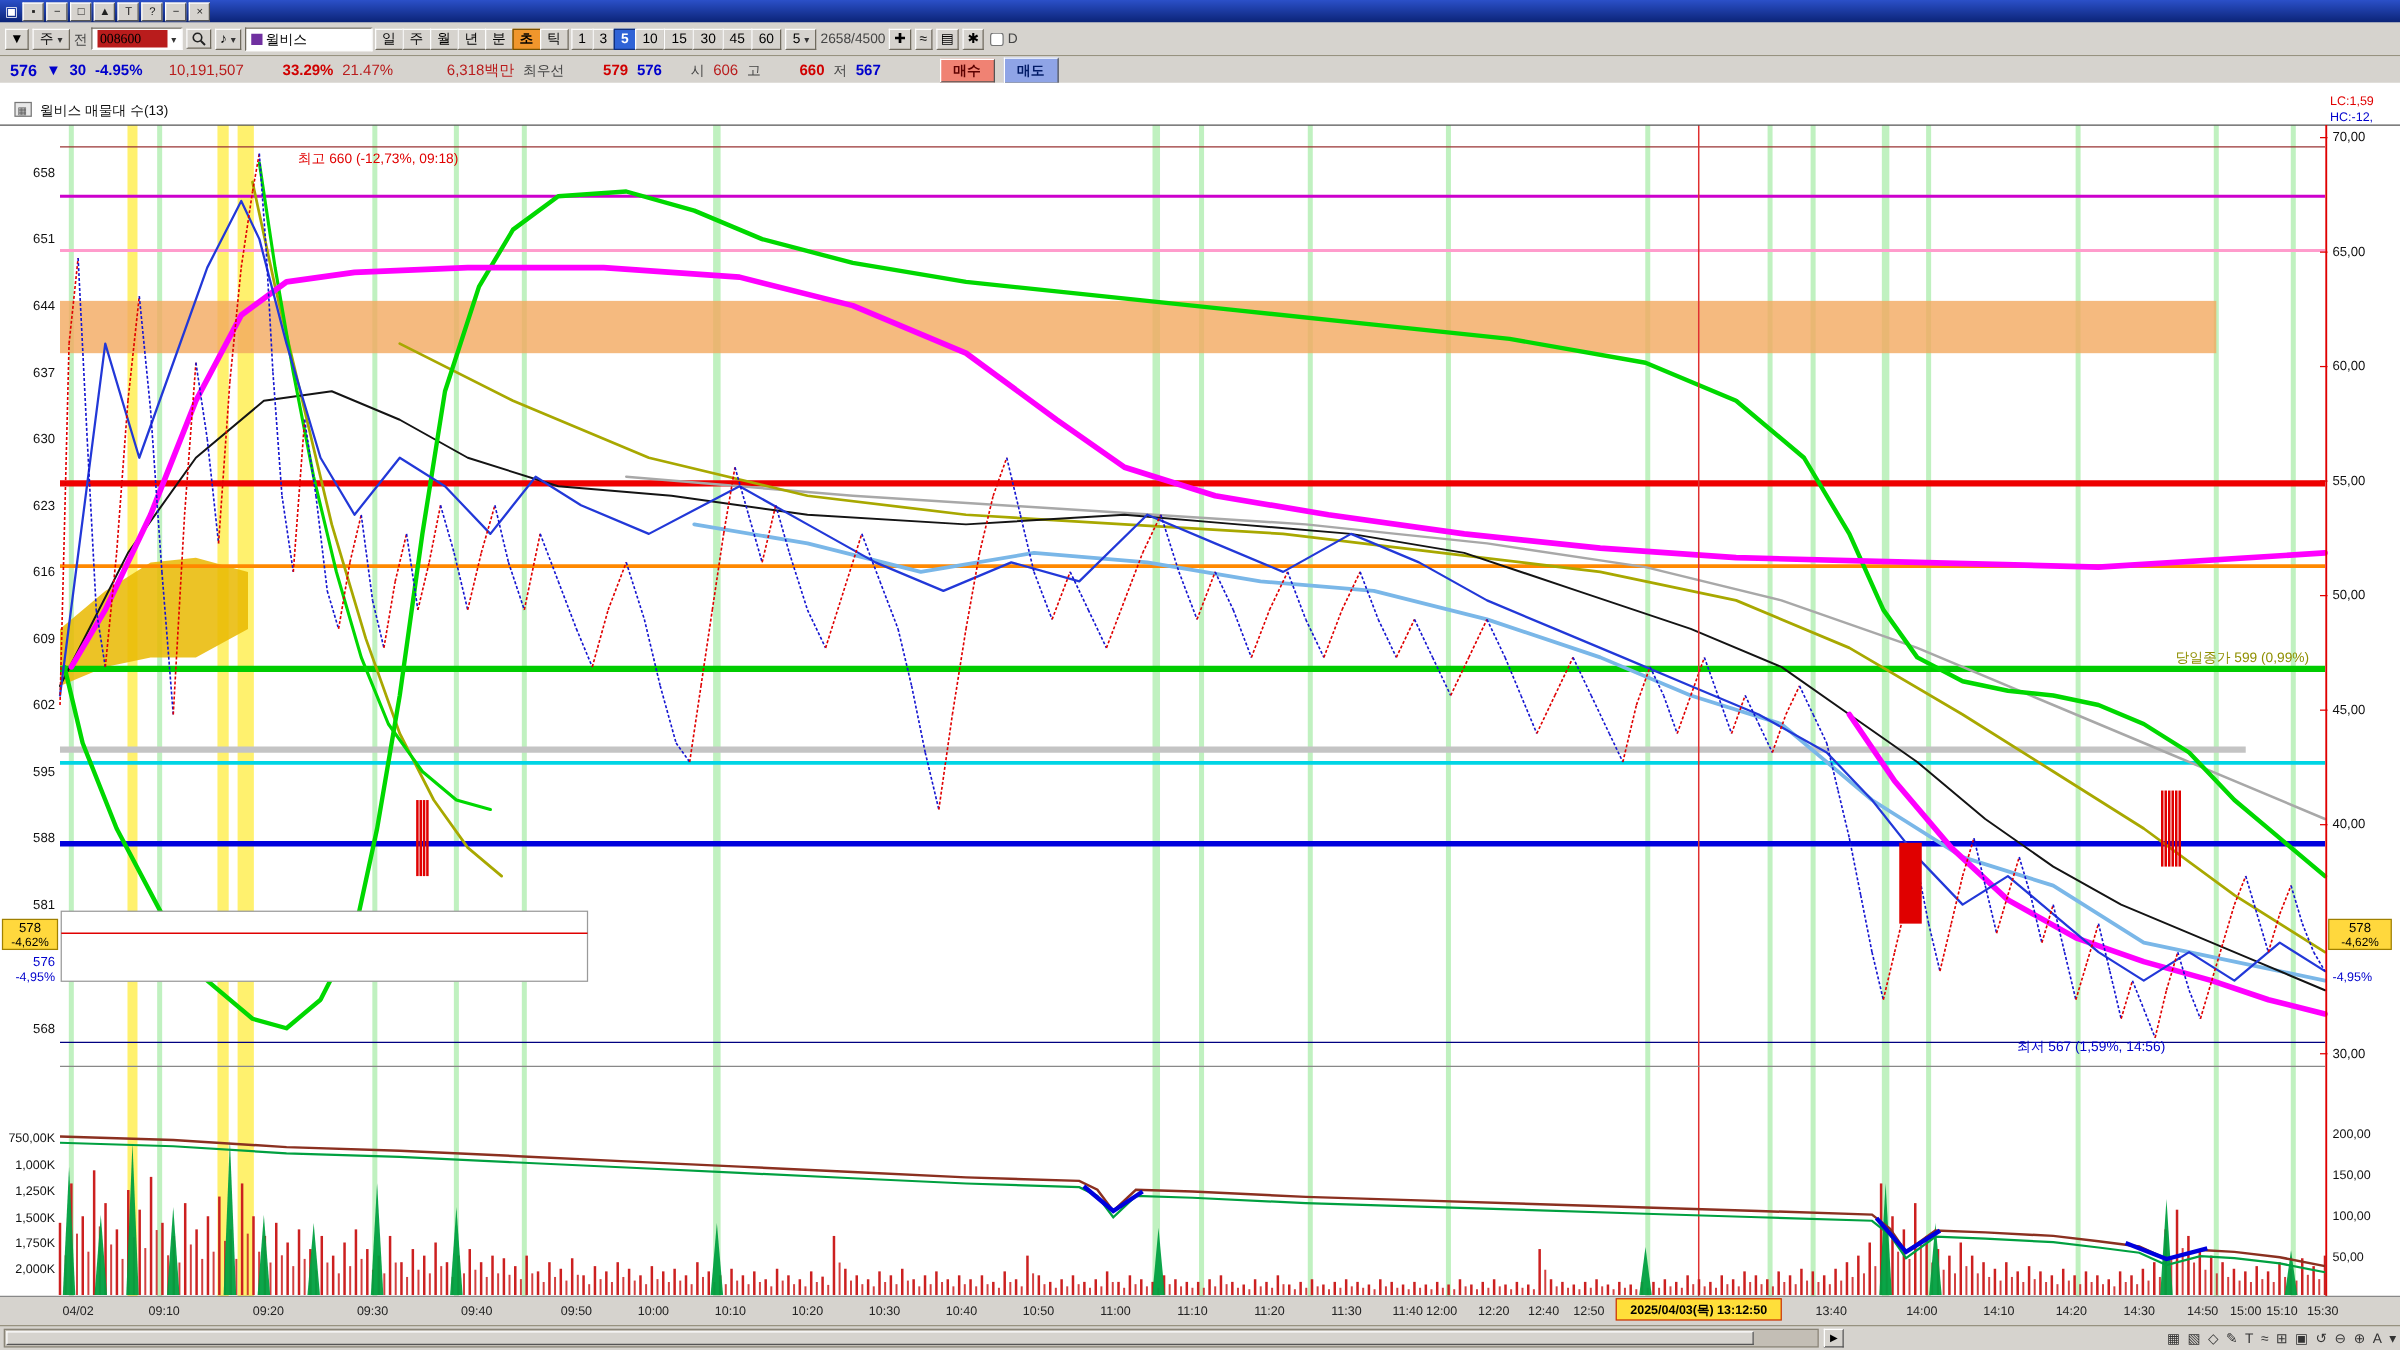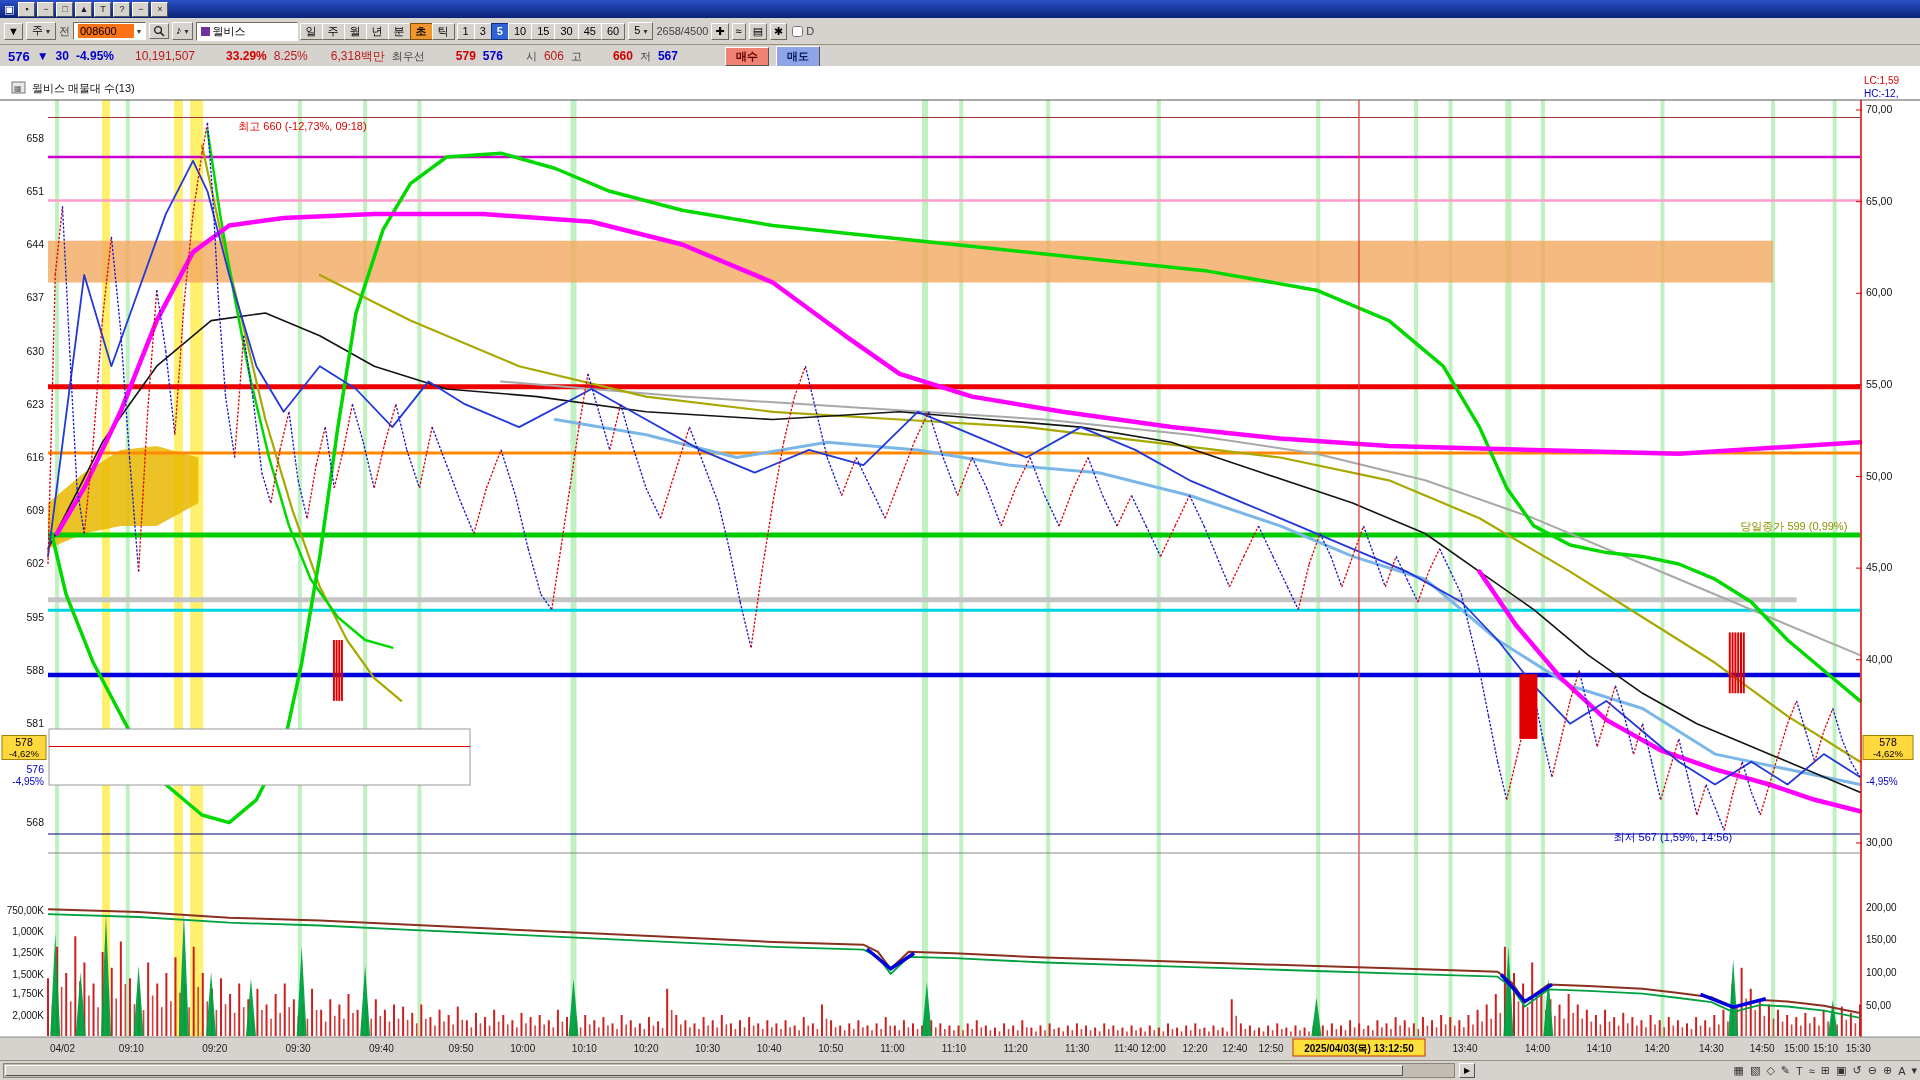--- a/index.html
+++ b/index.html
@@ -12,21 +12,21 @@
     text-align:center;border:1px solid #fff;border-right-color:#555;border-bottom-color:#555;}
   .toolbar{height:26px;background:#d6d3ce;border-bottom:1px solid #979280;display:flex;
     align-items:center;gap:3px;padding:0 4px;font-size:11px;}
   .btn3{border:1px solid #6f6a5e;border-top-color:#fdfdfd;border-left-color:#fdfdfd;background:#d6d3ce;
     font-size:11px;line-height:13px;padding:1px 5px;color:#000;white-space:nowrap;}
   .btn3.sq{padding:1px 3px;}
   .btn3.act-o{background:#f0962c;border:1px solid #7a5200;font-weight:bold;}
   .btn3.act-b{background:#2f63d6;border:1px solid #10307e;color:#fff;font-weight:bold;}
   .sunken{background:#fff;border:1px solid #6f6a5e;border-bottom-color:#fdfdfd;border-right-color:#fdfdfd;
     padding:1px 4px;font-size:11px;display:flex;align-items:center;gap:3px;}
-  .sunken input{border:0;outline:0;font-size:11px;width:52px;font-family:Liberation Sans, sans-serif;background:#f97316;}
+  .sunken input{border:0;outline:0;font-size:11px;width:52px;font-family:Liberation Serif, serif;background:#b91c1c;}
   .chip{width:9px;height:9px;background:#7030a0;display:inline-block;}
   .carr{font-size:8px;color:#333;}
   .grp{display:flex;}
   .grp .btn3{margin-left:-1px;}
   .inforow{height:22px;background:#d6d3ce;border-bottom:1px solid #8a8578;display:flex;align-items:center;
     font-size:12px;padding:0 8px;gap:7px;white-space:nowrap;}
   .dn{color:#0000cc;font-weight:bold;}
   .up{color:#d00000;font-weight:bold;margin-left:24px;}
   .blk{color:#b91c1c;}
   .lbl{color:#444;font-size:11px;}
@@ -120,22 +120,22 @@
   <span class="lbl">D</span>
 </div>
 
 <div class="inforow">
   <span class="dn" style="font-size:13px">576</span>
   <span class="dn">▼</span>
   <span class="dn">30</span>
   <span class="dn">-4.95%</span>
   <span class="blk" style="margin-left:14px">10,191,507</span>
   <span class="up">33.29%</span>
-  <span class="blk">8.25%</span>
-  <span class="blk" style="margin-left:16px">6,318백만</span>
+  <span class="blk">21.47%</span>
+  <span class="blk" style="margin-left:36px">6,318백만</span>
   <span class="lbl">최우선</span>
   <span class="up">579</span>
   <span class="dn">576</span>
   <span class="lbl" style="margin-left:16px">시</span>
   <span class="blk">606</span>
   <span class="lbl">고</span>
   <span class="up">660</span>
   <span class="lbl">저</span>
   <span class="dn">567</span>
   <button class="buy" style="margin-left:40px">매수</button>

